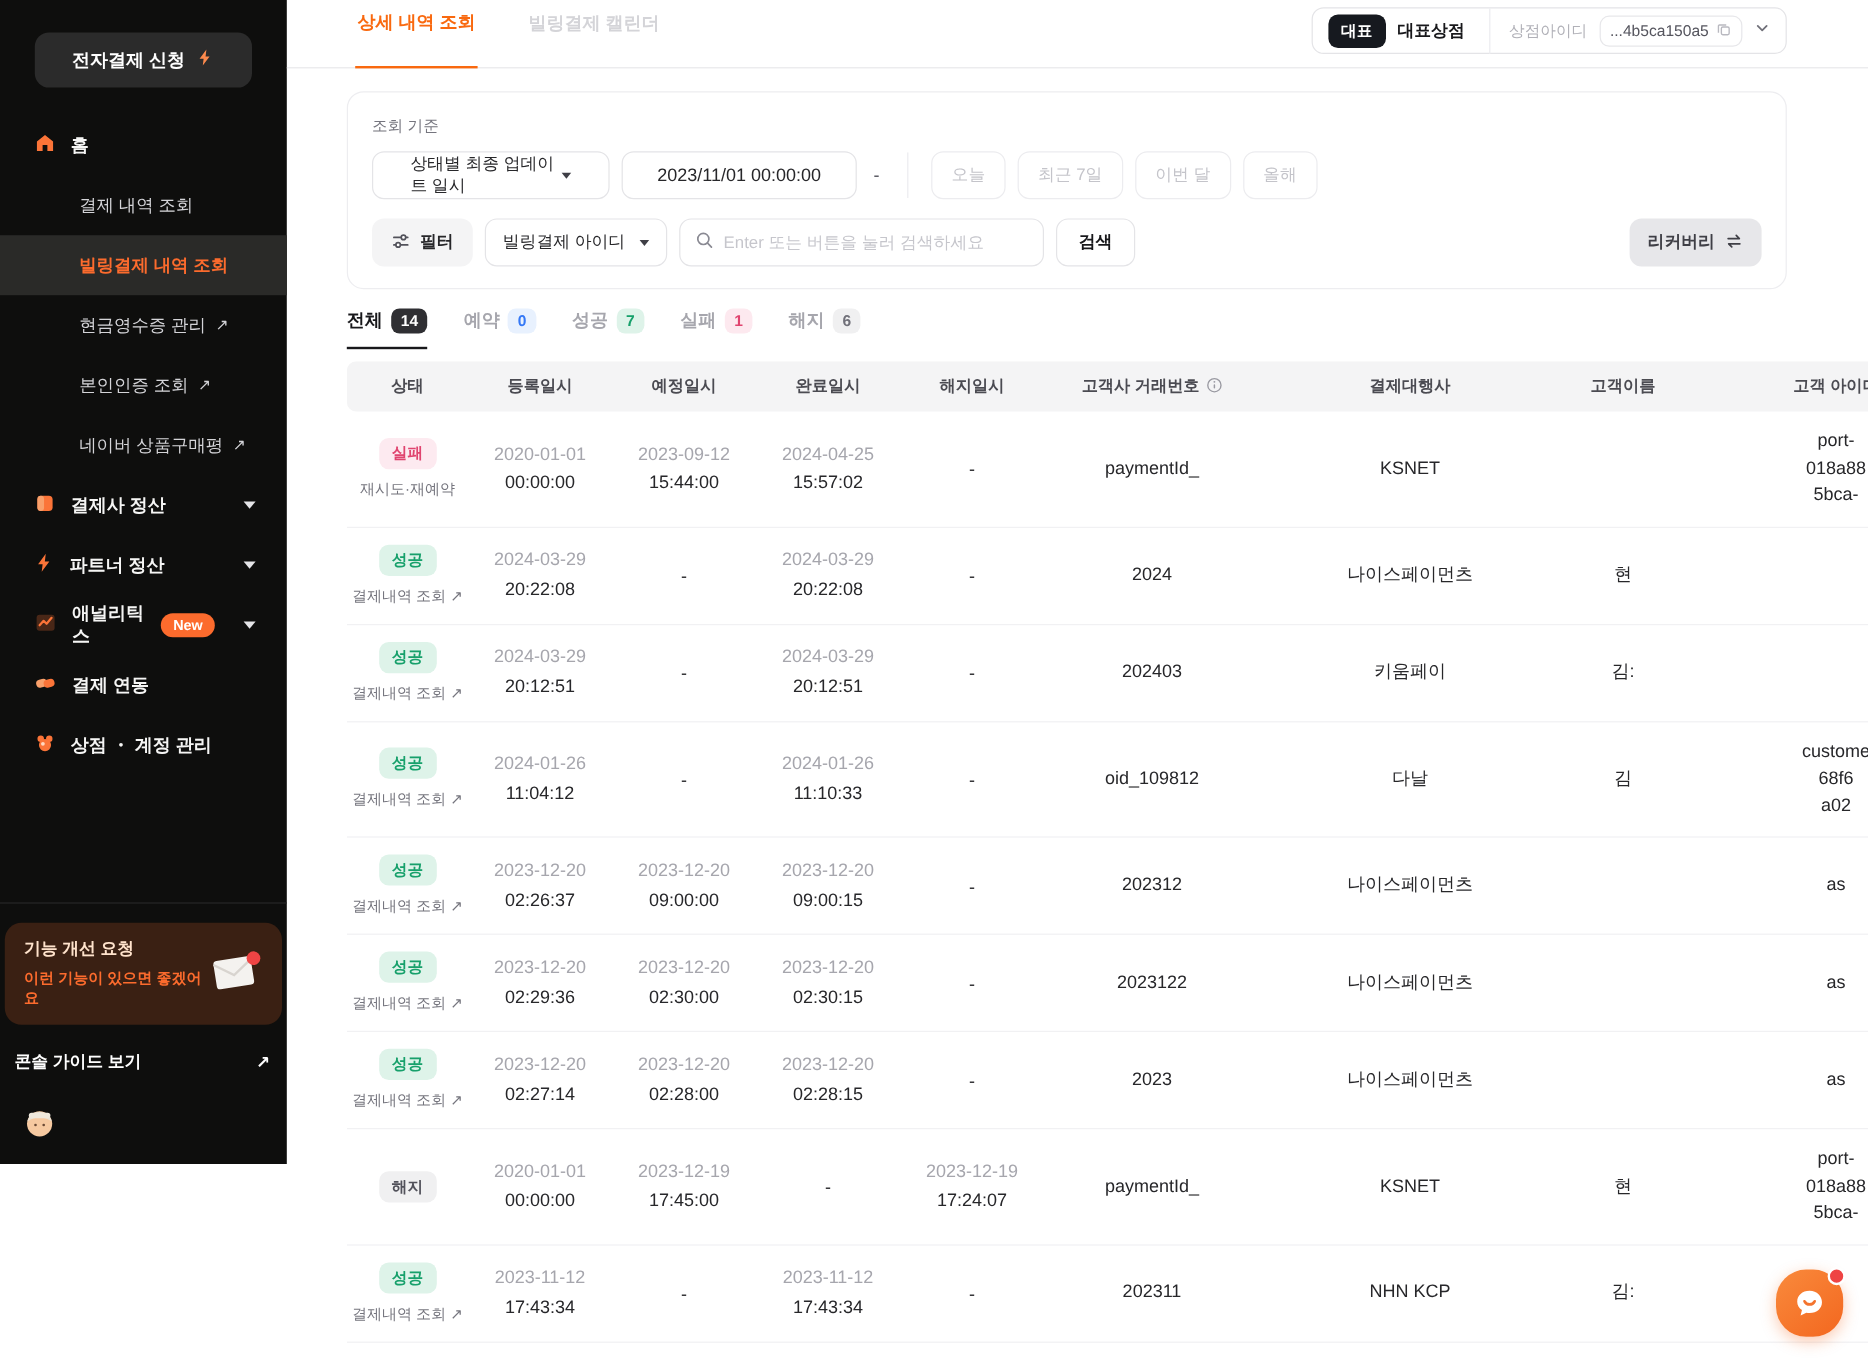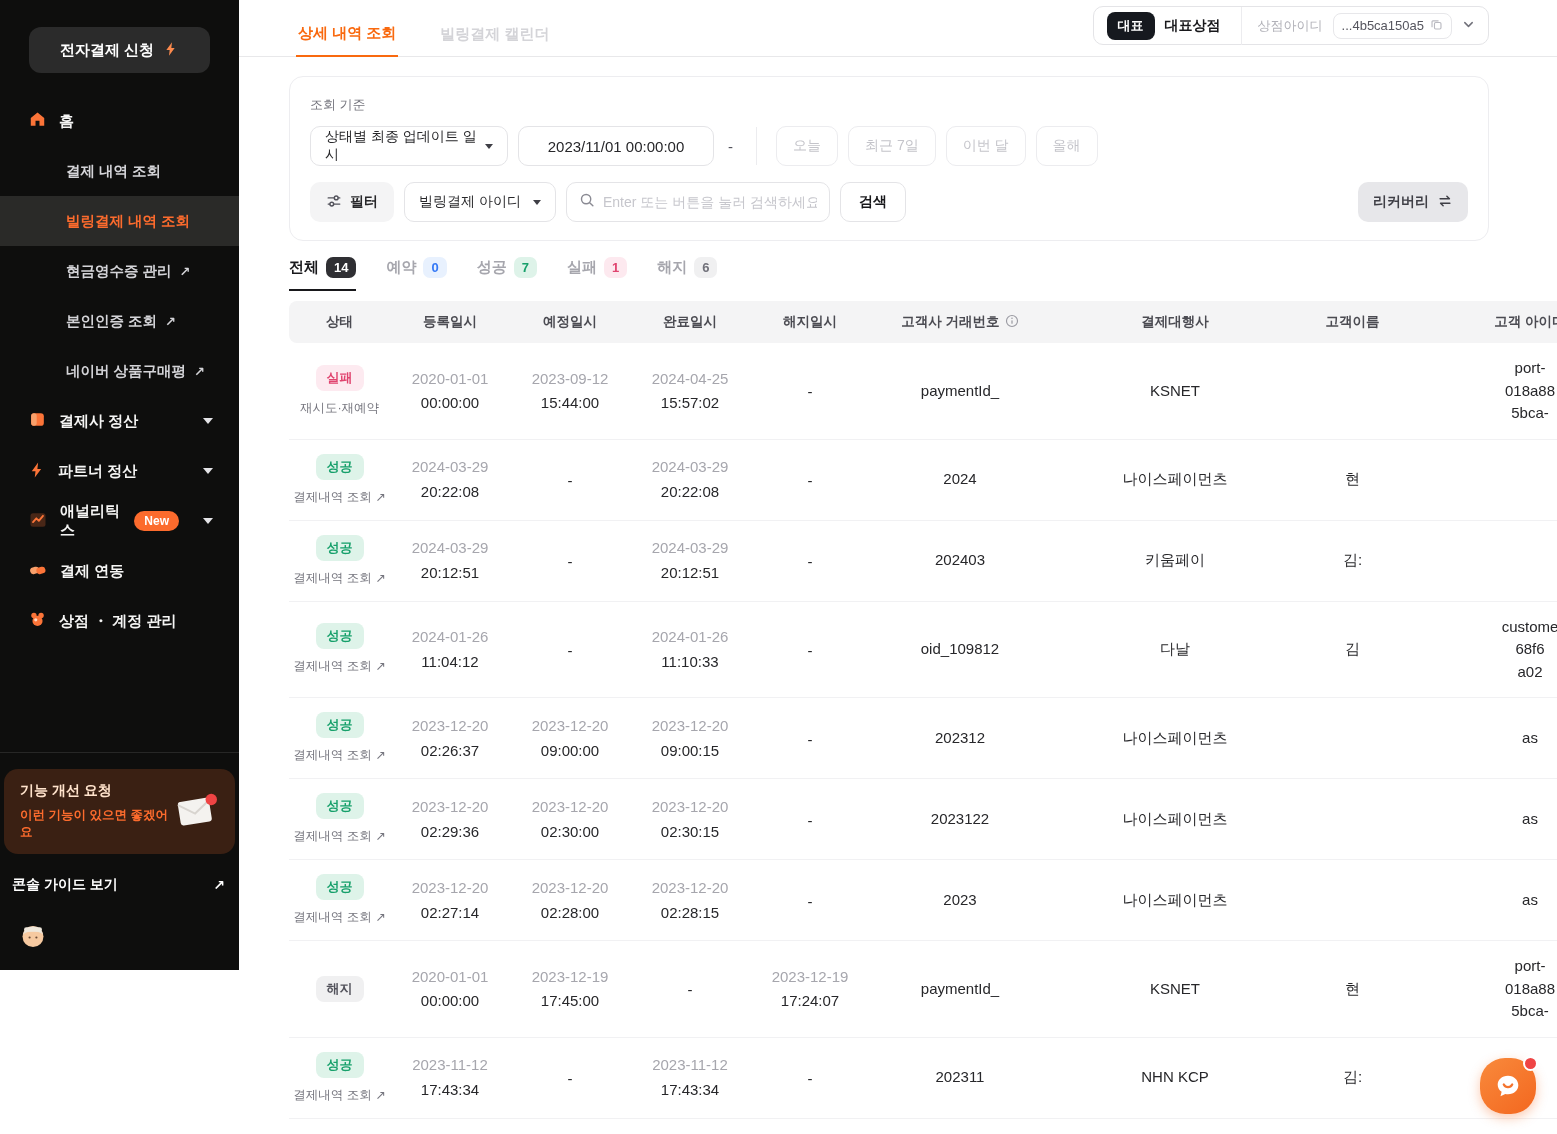--- a/index.html
+++ b/index.html
@@ -9,21 +9,21 @@
   
   .sidebar { position:absolute; left:0; top:0; width:239px; height:970px; background:#0e0e0d; }
   .cta-btn { margin:27px 29px 0; width:181px; height:46px; background:#2b2b2b; border-radius:12px;
              display:flex; align-items:center; justify-content:center; gap:9px; color:#fff;
              font-size:15px; font-weight:700; cursor:pointer; }
   .side-menu { margin-top:23px; }
   .side-item { height:50px; padding:0 26px 0 28px; display:flex; align-items:center; gap:12px;
                color:#f5f5f4; font-size:15px; font-weight:700; cursor:pointer; }
   .side-item .grow { flex:1; }
   .side-sub { height:50px; padding-left:66px; display:flex; align-items:center; gap:8px;
-              color:#d4d4d8; font-size:14.5px; font-weight:700; cursor:pointer; }
+              color:#d4d4d8; font-size:14.5px; font-weight:400; cursor:pointer; }
   .side-sub.active { background:#2a2a28; color:#fc6b2d; font-weight:700; }
   .ext-arrow { font-size:13px; color:#d4d4d8; }
   .caret-up { width:0; height:0; border-left:5px solid transparent; border-right:5px solid transparent;
               border-bottom:6px solid #f0a379; }
   .caret-down { width:0; height:0; border-left:5px solid transparent; border-right:5px solid transparent;
                 border-top:6px solid #e4e4e7; }
   .new-badge { background:#fc6b2d; color:#fff; font-size:12px; font-weight:700; border-radius:12px;
                padding:3px 10px; margin-left:2px; }
   .side-bottom { position:absolute; left:0; right:0; bottom:0; border-top:1px solid #272726; padding:16px 4px 20px; }
   .promo-card { background:#3a2013; border-radius:14px; padding:13px 16px; display:flex; align-items:center;
@@ -31,48 +31,48 @@
   .promo-title { color:#ffe3cc; font-size:14px; font-weight:700; margin-bottom:7px; }
   .promo-sub { color:#fc6b2d; font-size:12.5px; font-weight:600; }
   .guide-row { display:flex; align-items:center; justify-content:space-between; padding:0 10px 0 8px;
                margin-top:22px; color:#fff; font-size:14px; font-weight:700; cursor:pointer; }
   .avatar { margin:26px 0 0 14px; width:30px; height:30px; cursor:pointer; }
 
   
   .main { position:absolute; left:239px; top:0; right:0; bottom:0; }
 
   .topbar { height:57px; border-bottom:1px solid #e8e8ea; position:relative; display:flex; align-items:flex-end; padding-left:57px; }
-  .top-tab { font-size:15px; font-weight:700; padding:0 2px 12px; margin-right:40px; cursor:pointer; }
+  .top-tab { font-size:15px; font-weight:700; padding:0 2px 27px; margin-right:40px; cursor:pointer; }
   .top-tab.active { color:#f9690f; border-bottom:2px solid #f9690f; margin-bottom:-1px; }
   .top-tab.inactive { color:#d4d4d8; }
   .store-pill { position:absolute; right:68px; top:6px; height:39px; border:1px solid #e4e4e7; border-radius:10px;
                 display:flex; align-items:center; padding:0 13px; gap:10px; background:#fff; cursor:pointer; }
   .store-badge { background:#16191f; color:#fff; font-size:13px; font-weight:700; border-radius:8px; padding:5px 11px; }
   .store-name { font-size:14px; font-weight:700; color:#18181b; margin-right:4px; }
   .pill-div { width:1px; height:38px; background:#ececef; margin:0 6px; }
   .store-id-label { font-size:13px; color:#b1b1b8; }
   .store-id-pill { border:1px solid #e7e7ea; border-radius:8px; padding:4px 8px; display:flex; gap:6px;
                    font-size:13px; color:#55555e; }
 
   .filter-card { margin:19px 0 0 50px; width:1200px; border:1px solid #ededf0; border-radius:14px; padding:19px 20px 18px; }
   .filter-label { font-size:13px; color:#75757e; margin-bottom:12px; }
   .frow { display:flex; align-items:center; gap:10px; }
   .frow + .frow { margin-top:16px; }
   .ctl { height:40px; border:1px solid #e4e4e7; border-radius:10px; background:#fff; display:flex; align-items:center; cursor:pointer; }
-  .dd-criteria { width:198px; padding:0 14px; justify-content:space-between; font-size:14px; font-weight:500; color:#27272a; }
+  .dd-criteria { width:198px; padding:0 31px; justify-content:space-between; font-size:14px; font-weight:500; color:#27272a; }
   .dd-type { width:152px; padding:0 14px; justify-content:space-between; font-size:14px; font-weight:500; color:#27272a; }
   .tri { width:0; height:0; border-left:4.5px solid transparent; border-right:4.5px solid transparent; border-top:5.5px solid #3f3f46; }
   .date-box { width:196px; justify-content:center; font-size:15px; font-weight:500; color:#27272a; }
   .range-dash { color:#52525b; font-size:15px; margin:0 4px; }
   .vdiv { width:1px; height:38px; background:#ececef; margin:0 9px; }
   .quick-btn { height:40px; padding:0 16px; border:1px solid #ececef; border-radius:10px; background:#fff;
                font-size:14px; color:#c4c4ca; font-weight:500; cursor:pointer; }
   .filter-btn { height:40px; padding:0 16px; background:#f4f4f5; border:none; border-radius:10px; display:flex;
                 align-items:center; gap:8px; font-size:14px; font-weight:600; color:#27272a; cursor:pointer; }
-  .search-box { width:264px; height:40px; border:1px solid #e4e4e7; border-radius:10px; display:flex; align-items:center;
+  .search-box { width:304px; height:40px; border:1px solid #e4e4e7; border-radius:10px; display:flex; align-items:center;
                 padding:0 12px; gap:8px; }
   .search-box input { border:none; outline:none; flex:1; font-size:14px; color:#27272a; font-family:inherit; }
   .search-box input::placeholder { color:#c6c6cc; }
   .search-btn { height:40px; padding:0 18px; border:1px solid #e4e4e7; border-radius:10px; background:#fff;
                 font-size:14px; font-weight:700; color:#18181b; cursor:pointer; }
   .recovery-btn { margin-left:auto; height:40px; padding:13px 15px; background:#e7e7ea; border:none; border-radius:10px;
                   display:flex; align-items:center; gap:8px; font-size:14px; font-weight:600; color:#3f3f46; cursor:pointer; }
 
   .status-tabs { margin:16px 0 0 50px; display:flex; gap:30px; }
   .stab { display:flex; align-items:center; gap:7px; padding-bottom:11px; font-size:15px; font-weight:700;

